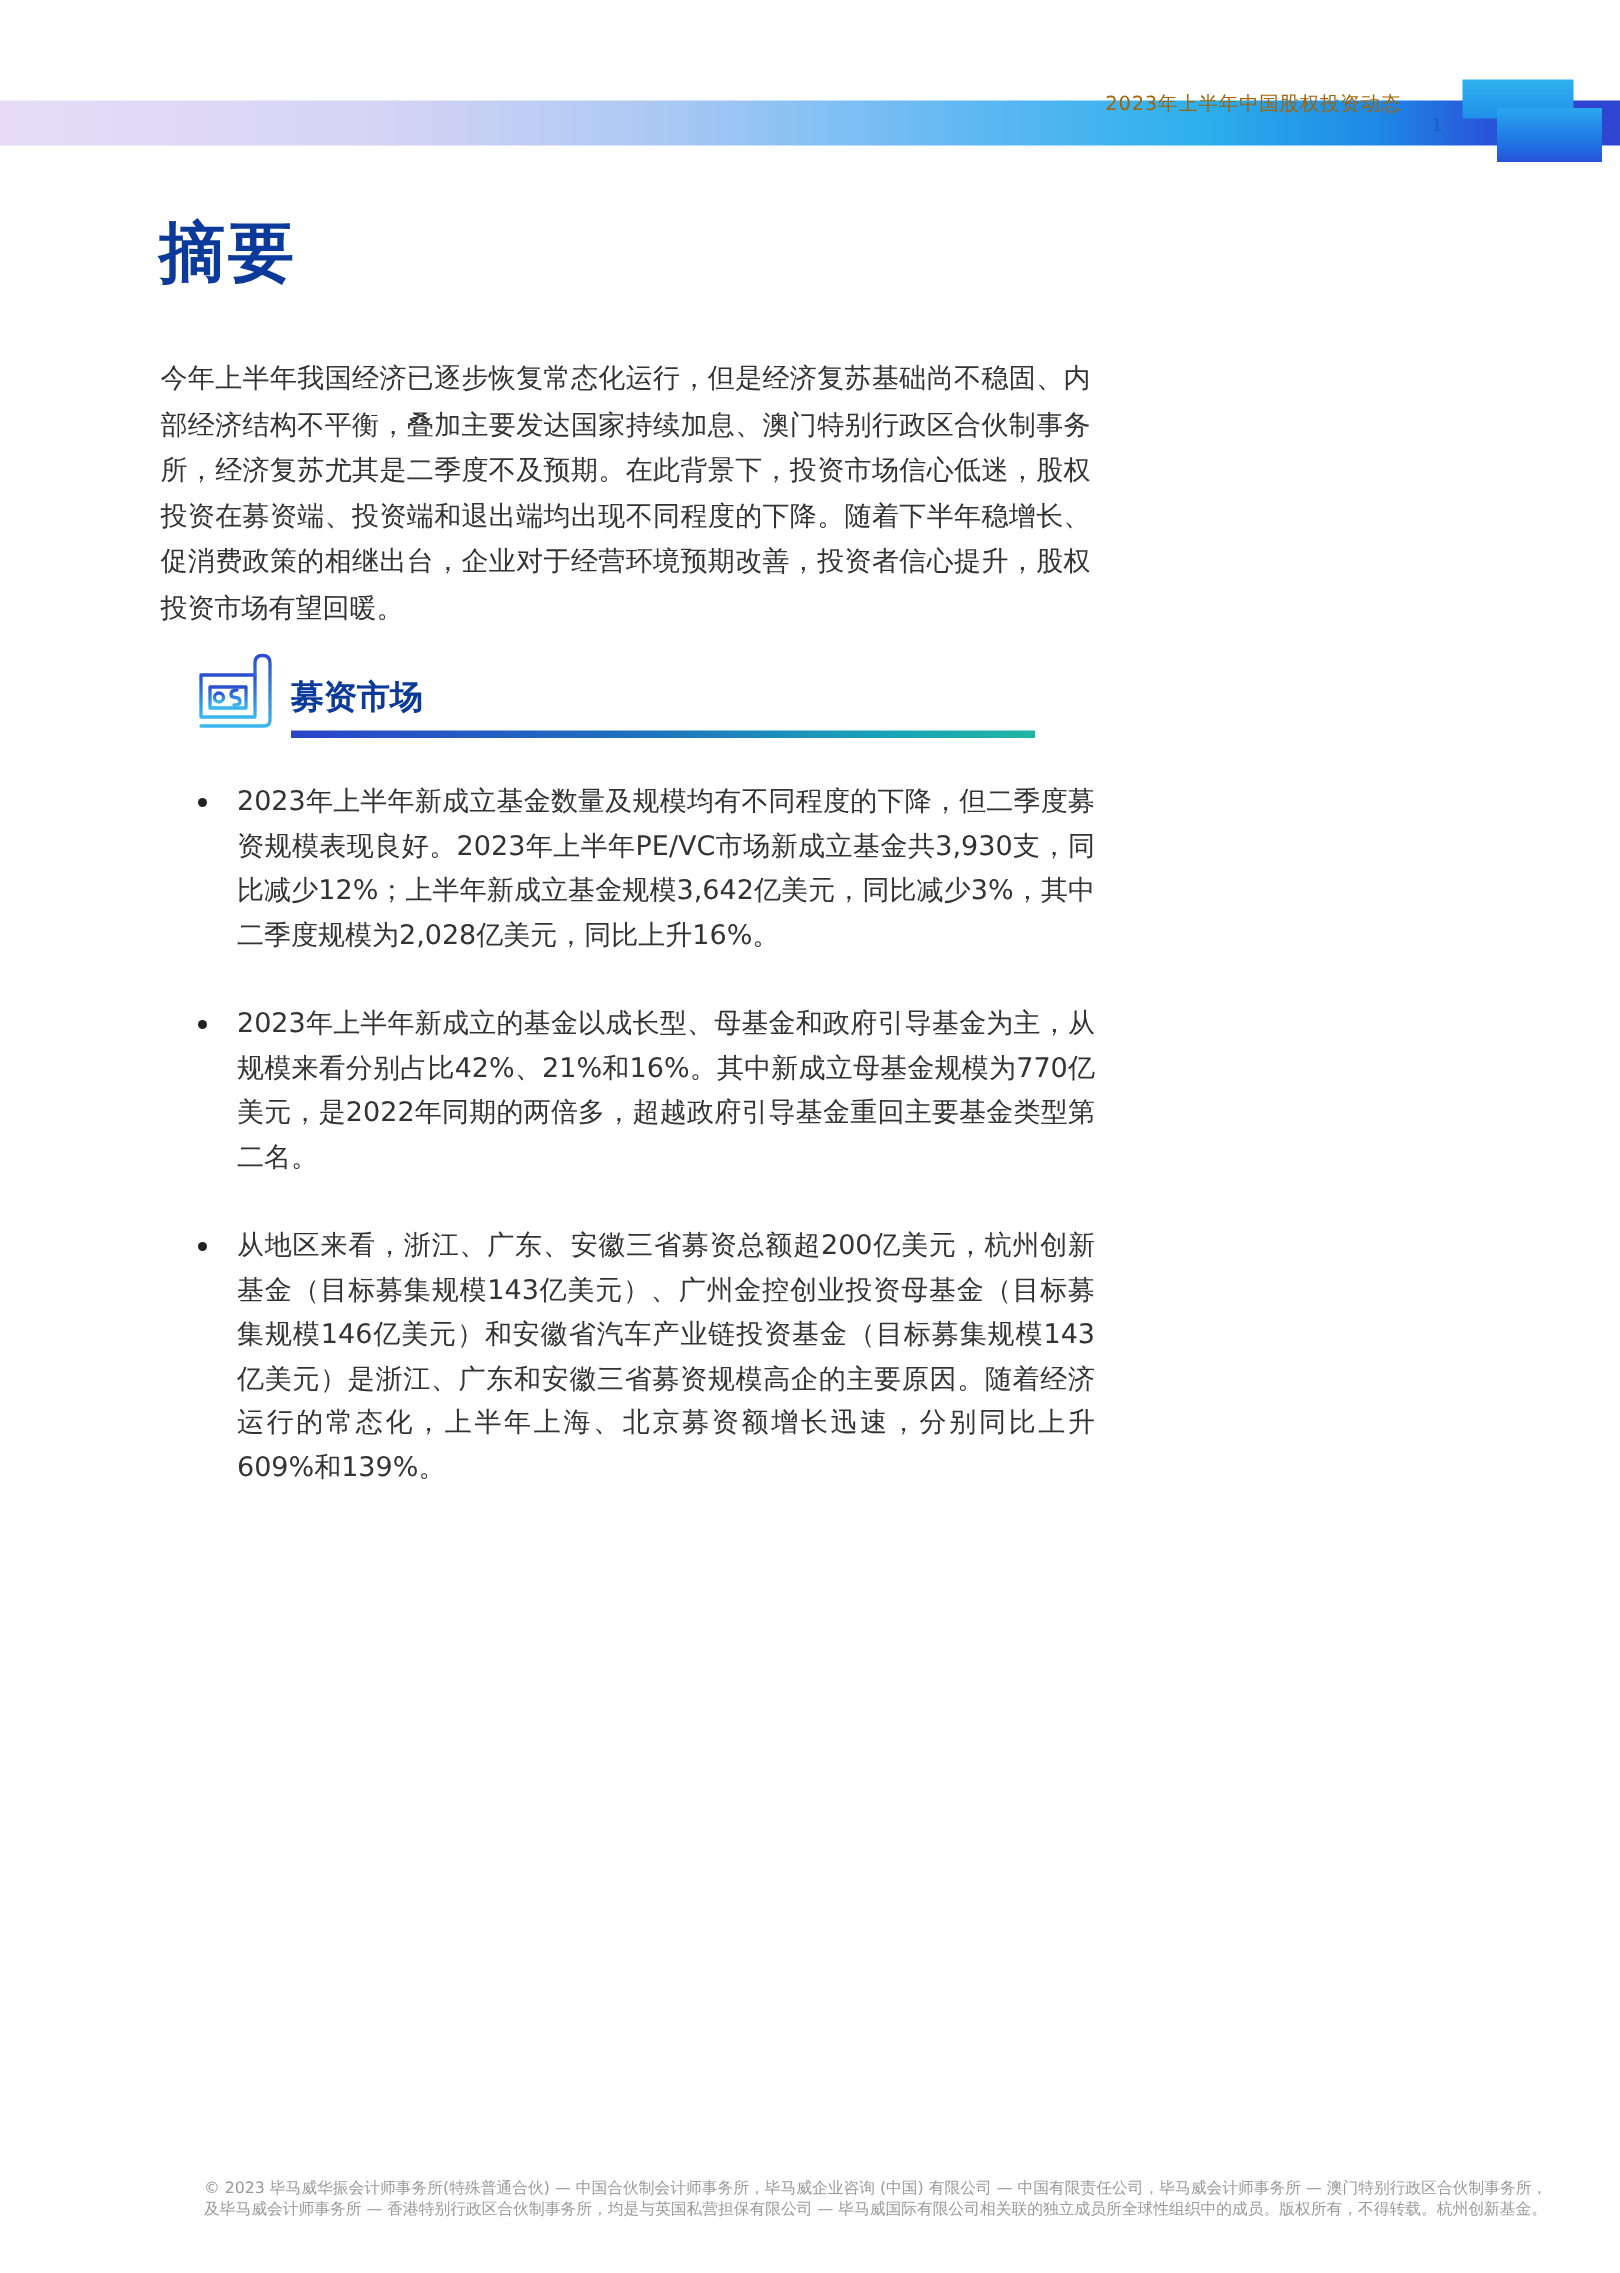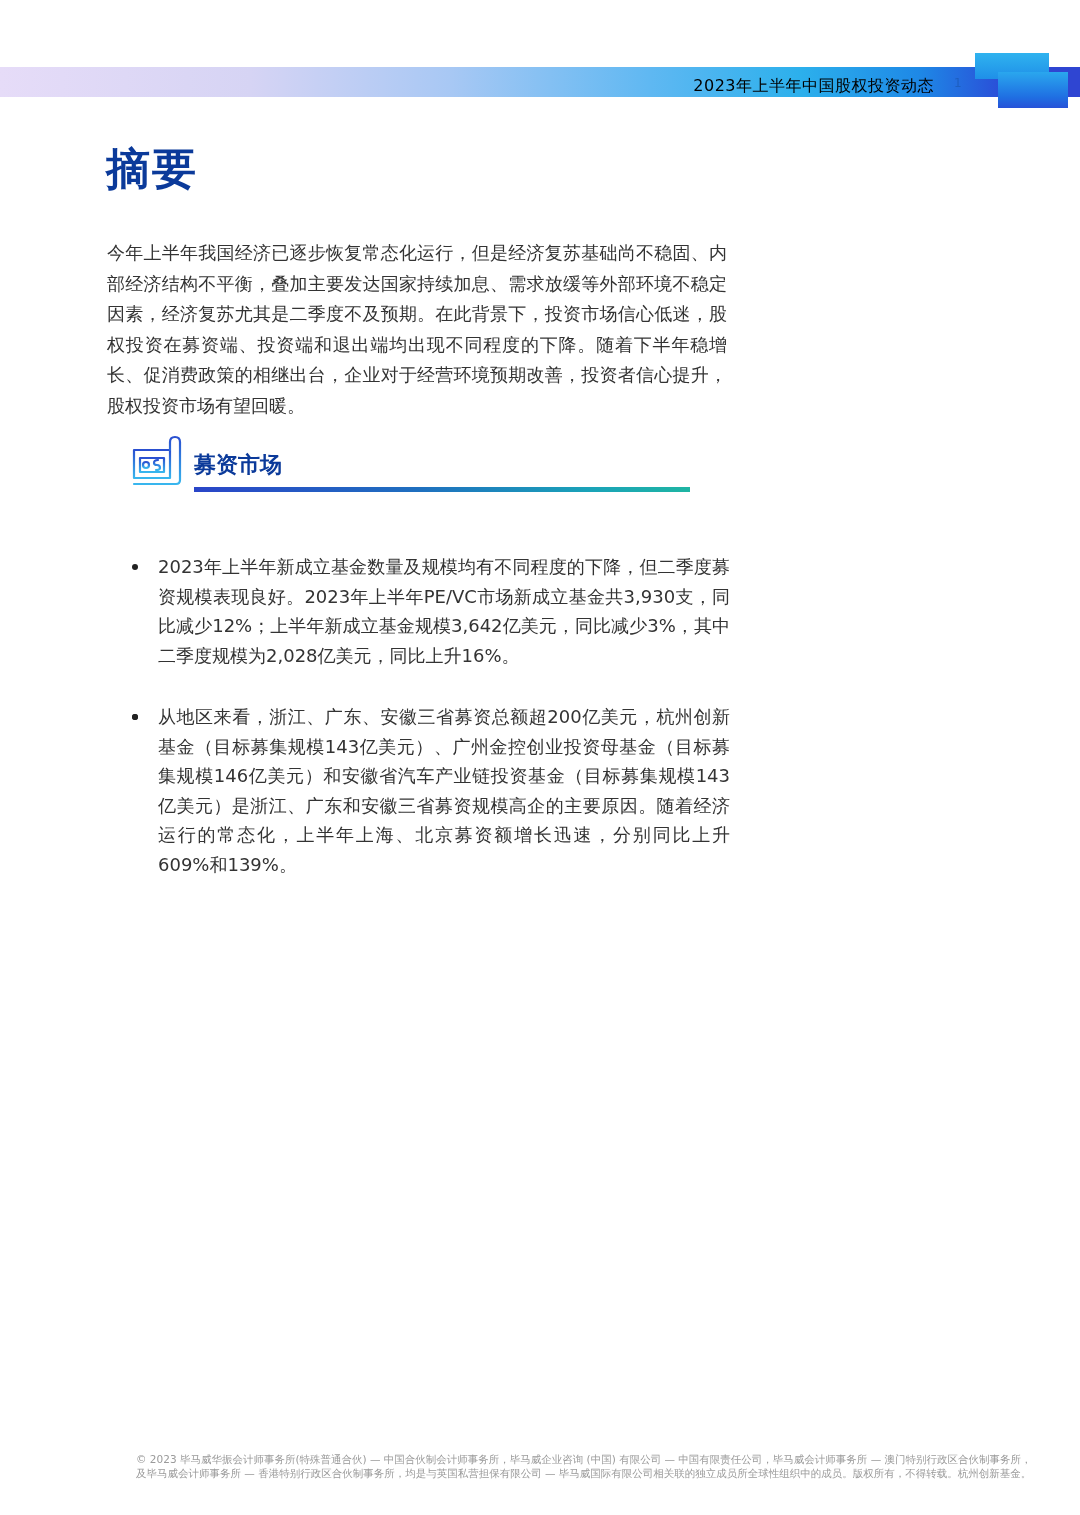--- a/index.html
+++ b/index.html
@@ -5,21 +5,21 @@
   html, body { margin: 0; padding: 0; }
   body {
     width: 1080px; height: 1515px; background: #ffffff; position: relative; overflow: hidden;
     font-family: "DejaVu Sans", "Liberation Sans", sans-serif; color: #333333;
   }
   .header-band {
     position: absolute; left: 0; top: 67px; width: 1000px; height: 30px;
     background: linear-gradient(90deg, #e6dcf8 0%, #d6d4f4 25%, #a8c8f4 45%, #5fb8f2 65%, #2cb0ec 80%, #1e88e6 92%, #2a4fd8 100%);
   }
   .header-title {
-    position: absolute; right: 146px; top: 76px; font-size: 16px; color: #000000; letter-spacing: 0.5px;
+    position: absolute; right: 146px; top: 60px; font-size: 13px; color: #a16207; letter-spacing: 0.5px;
   }
   .header-page { position: absolute; left: 954px; top: 76px; font-size: 12px; color: #1d5fc0; }
   .deco-top {
     position: absolute; left: 975px; top: 53px; width: 74px; height: 26px;
     background: linear-gradient(180deg, #2fb3ef, #1f8fe8);
   }
   .deco-right {
     position: absolute; left: 1000px; top: 67px; width: 80px; height: 30px; background: #2f45d2;
   }
   .deco-bottom {
@@ -39,21 +39,21 @@
   .section-title {
     position: absolute; left: 80px; top: 16px; font-size: 22px; font-weight: bold; color: #0b3a9a; margin: 0;
   }
   .section-rule {
     position: absolute; left: 80px; top: 53px; width: 496px; height: 5px;
     background: linear-gradient(90deg, #2a45c8 0%, #1f6fbf 45%, #1aa3b8 80%, #1fb5a3 100%);
   }
   .bullets { position: absolute; left: 130px; top: 520px; width: 600px; margin: 0; padding: 0; list-style: none; }
   .bullets li {
     position: relative; padding-left: 28px; font-size: 18px; line-height: 29.5px; color: #333;
-    margin-bottom: 30px; text-align: justify; margin-top: 32px;
+    margin-bottom: 30px; text-align: justify;
   }
   .bullets li .dot {
     position: absolute; left: 2px; top: 12px; width: 6px; height: 6px; border-radius: 50%; background: #222;
   }
   .footer {
     position: absolute; left: 100px; top: 1452px; width: 890px; font-size: 10.5px; line-height: 14px; color: #9a9a9a;
     white-space: nowrap;
     margin-left: 36px;
   }
 </style>
@@ -62,21 +62,21 @@
 
 <div class="header-band"></div>
 <div class="deco-right"></div>
 <div class="deco-top"></div>
 <div class="deco-bottom"></div>
 <div class="header-title">2023年上半年中国股权投资动态</div>
 <div class="header-page">1</div>
 
 <h1 class="page-title">摘要</h1>
 
-<p class="intro">今年上半年我国经济已逐步恢复常态化运行，但是经济复苏基础尚不稳固、内部经济结构不平衡，叠加主要发达国家持续加息、需求放缓等外部环境不稳定因素，经济复苏尤其是二季度不及预期。在此背景下，投资市场信心低迷，股权投资在募资端、投资端和退出端均出现不同程度的下降。随着下半年稳增长、促消费政策的相继出台，企业对于经营环境预期改善，投资者信心提升，股权投资市场有望回暖。</p>
+<p class="intro">今年上半年我国经济已逐步恢复常态化运行，但是经济复苏基础尚不稳固、内部经济结构不平衡，叠加主要发达国家持续加息、澳门特别行政区合伙制事务所，经济复苏尤其是二季度不及预期。在此背景下，投资市场信心低迷，股权投资在募资端、投资端和退出端均出现不同程度的下降。随着下半年稳增长、促消费政策的相继出台，企业对于经营环境预期改善，投资者信心提升，股权投资市场有望回暖。</p>
 
 <div class="section-head">
   <svg class="section-icon" viewBox="0 0 70 60">
     <defs>
       <linearGradient id="ig" x1="0" y1="0" x2="0" y2="1">
         <stop offset="0" stop-color="#2a4fd0"></stop>
         <stop offset="1" stop-color="#38b6ee"></stop>
       </linearGradient>
     </defs>
     <g fill="none" stroke="url(#ig)" stroke-width="2.2" stroke-linecap="round" stroke-linejoin="round">
@@ -96,20 +96,20 @@
       <line x1="24" y1="56" x2="30" y2="56"></line>
       <line x1="34" y1="56" x2="66" y2="56"></line>
     </g>
   </svg>
   <h2 class="section-title">募资市场</h2>
   <div class="section-rule"></div>
 </div>
 
 <ul class="bullets">
   <li><span class="dot"></span><span>2023年上半年新成立基金数量及规模均有不同程度的下降，但二季度募资规模表现良好。2023年上半年PE/VC市场新成立基金共3,930支，同比减少12%；上半年新成立基金规模3,642亿美元，同比减少3%，其中二季度规模为2,028亿美元，同比上升16%。</span></li>
-  <li><span class="dot"></span></li>
+  <li><span class="dot"></span><span>2023年上半年新成立的基金以成长型、母基金和政府引导基金为主，从规模来看分别占比42%、21%和16%。其中新成立母基金规模为770亿美元，是2022年同期的两倍多，超越政府引导基金重回主要基金类型第二名。</span></li>
   <li><span class="dot"></span><span>从地区来看，浙江、广东、安徽三省募资总额超200亿美元，杭州创新基金（目标募集规模143亿美元）、广州金控创业投资母基金（目标募集规模146亿美元）和安徽省汽车产业链投资基金（目标募集规模143亿美元）是浙江、广东和安徽三省募资规模高企的主要原因。随着经济运行的常态化，上半年上海、北京募资额增长迅速，分别同比上升609%和139%。</span></li>
 </ul>
 
 <div class="footer">
   <div>© 2023 毕马威华振会计师事务所(特殊普通合伙) — 中国合伙制会计师事务所，毕马威企业咨询 (中国) 有限公司 — 中国有限责任公司，毕马威会计师事务所 — 澳门特别行政区合伙制事务所，</div>
   <div>及毕马威会计师事务所 — 香港特别行政区合伙制事务所，均是与英国私营担保有限公司 — 毕马威国际有限公司相关联的独立成员所全球性组织中的成员。版权所有，不得转载。杭州创新基金。</div>
 </div>
 
 </body></html>

